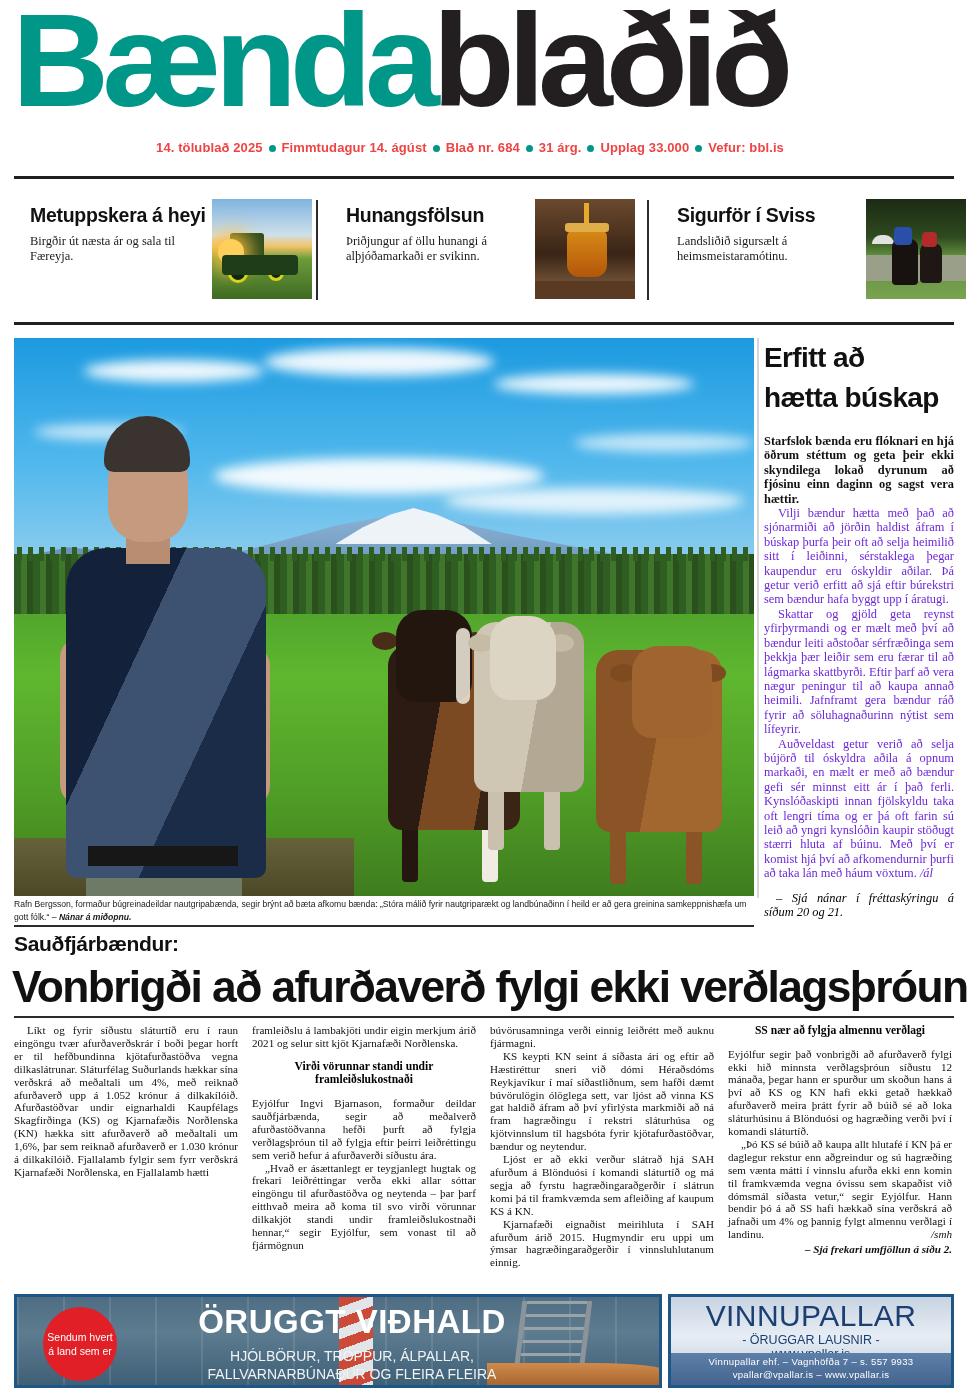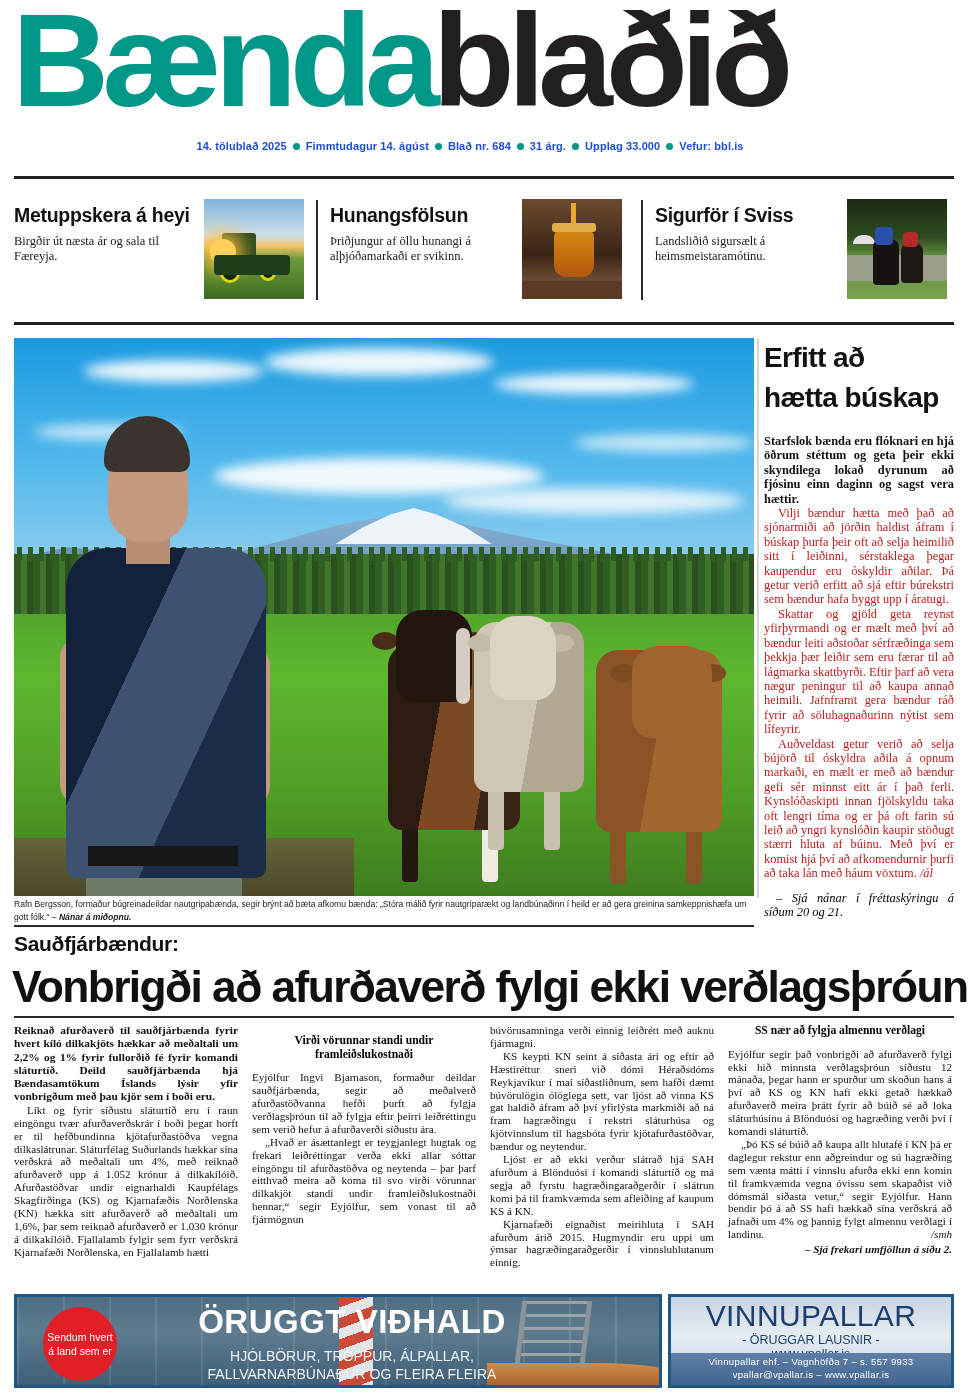--- a/index.html
+++ b/index.html
@@ -28,22 +28,22 @@
     transform-origin: left top;
   }
   .mh-teal { color: #009688; }
   .mh-dark { color: #231f20; }
 
   .dateline {
     position: absolute; left: 0; top: 140px; width: 940px;
     text-align: center;
     font-family: "Liberation Sans", sans-serif;
     font-weight: bold;
-    font-size: 11px;
-    color: #1d4ed8;
+    font-size: 13px;
+    color: #ef4444;
     letter-spacing: 0.1px;
   }
   .dl-dot {
     display: inline-block;
     width: 7px; height: 7px; border-radius: 50%;
     background: #009688;
     margin: 0 6px 1px 6px;
     vertical-align: middle;
   }
 
@@ -58,21 +58,21 @@
 
   
   .teasers {
     position: absolute; left: 14px; top: 190px; width: 940px; height: 128px;
     display: flex; align-items: flex-start;
   }
   .teaser {
     display: flex; align-items: flex-start; height: 118px;
     position: relative;
   }
-  .teaser-txt { padding-top: 14px; }
+  .teaser-txt { padding-top: 14px; margin-left: 16px; }
   .teaser h3 {
     font-family: "Liberation Sans", sans-serif;
     font-weight: bold;
     font-size: 19.5px;
     color: #111;
     letter-spacing: -0.3px;
     margin-bottom: 7px;
     white-space: nowrap;
   }
   .teaser p {
@@ -243,21 +243,21 @@
   }
   .side .lead {
     margin-top: 16px;
     font-family: "Liberation Serif", serif;
     font-weight: bold; font-size: 12.4px; line-height: 14.4px;
     text-align: justify; color:#111;
   }
   .side p.body {
     font-family: "Liberation Serif", serif;
     font-size: 12.4px; line-height: 14.4px;
-    text-align: justify; text-indent: 14px; color:#b91c1c;
+    text-align: justify; text-indent: 14px; color:#6d28d9;
   }
   .side .sig { font-style: italic; }
   .side .seealso {
     margin-top: 10px;
     font-family: "Liberation Serif", serif;
     font-weight: normal; font-style: italic; font-size: 12.4px; line-height:14.4px;
     text-align: justify; text-indent: 12px;
   }
 
   
@@ -514,25 +514,25 @@
     <p class="seealso">– Sjá nánar í fréttaskýringu á síðum 20 og 21.</p>
   </div>
 
   <div class="kicker">Sauðfjárbændur:</div>
   <div class="big-headline">Vonbrigði að afurðaverð fylgi ekki verðlagsþróun</div>
   <div class="rule-head"></div>
 
   <div class="cols">
 
     <div class="col">
-      <p class="lede">Reiknað afurðaverð til sauðfjárbænda fyrir hvert kíló dilkakjöts hækkar að meðaltali um 2,2% og 1% fyrir fullorðið fé fyrir komandi sláturtíð. Deild sauðfjárbænda hjá Bændasamtökum Íslands lýsir yfir vonbrigðum með þau kjör sem í boði eru.</p>
       <p class="indent">Líkt og fyrir síðustu sláturtíð eru í raun eingöngu tvær afurðaverðskrár í boði þegar horft er til hefðbundinna kjötafurðastöðva vegna dilkaslátrunar. Sláturfélag Suðurlands hækkar sína verðskrá að meðaltali um 4%, með reiknað afurðaverð upp á 1.052 krónur á dilkakílóið. Afurðastöðvar undir eignarhaldi Kaupfélags Skagfirðinga (KS) og Kjarnafæðis Norðlenska (KN) hækka sitt afurðaverð að meðaltali um 1,6%, þar sem reiknað afurðaverð er 1.030 krónur á dilkakílóið. Fjallalamb fylgir sem fyrr verðskrá Kjarnafæði Norðlenska, en Fjallalamb hætti</p>
     </div>
 
     <div class="col">
+      <p>framleiðslu á lambakjöti undir eigin merkjum árið 2021 og selur sitt kjöt Kjarnafæði Norðlenska.</p>
       <h4>Virði vörunnar standi undir framleiðslukostnaði</h4>
       <p>Eyjólfur Ingvi Bjarnason, formaður deildar sauðfjárbænda, segir að meðalverð afurðastöðvanna hefði þurft að fylgja verðlagsþróun til að fylgja eftir þeirri leiðréttingu sem verið hefur á afurðaverði síðustu ára.</p>
       <p class="indent">„Hvað er ásættanlegt er teygjanlegt hugtak og frekari leiðréttingar verða ekki allar sóttar eingöngu til afurðastöðva og neytenda – þar þarf eitthvað meira að koma til svo virði vörunnar dilkakjöt standi undir framleiðslukostnaði hennar,“ segir Eyjólfur, sem vonast til að fjármögnun</p>
     </div>
 
     <div class="col">
       <p>búvörusamninga verði einnig leiðrétt með auknu fjármagni.</p>
       <p class="indent">KS keypti KN seint á síðasta ári og eftir að Hæstiréttur sneri við dómi Héraðsdóms Reykjavíkur í maí síðastliðnum, sem hafði dæmt búvörulögin ólöglega sett, var ljóst að vinna KS gat haldið áfram að því yfirlýsta markmiði að ná fram hagræðingu í rekstri sláturhúsa og kjötvinnslum til hagsbóta fyrir kjötafurðastöðvar, bændur og neytendur.</p>
       <p class="indent">Ljóst er að ekki verður slátrað hjá SAH afurðum á Blönduósi í komandi sláturtíð og má segja að fyrstu hagræðingaraðgerðir í slátrun komi þá til framkvæmda sem afleiðing af kaupum KS á KN.</p>
       <p class="indent">Kjarnafæði eignaðist meirihluta í SAH afurðum árið 2015. Hugmyndir eru uppi um ýmsar hagræðingaraðgerðir í vinnsluhlutanum einnig.</p>

